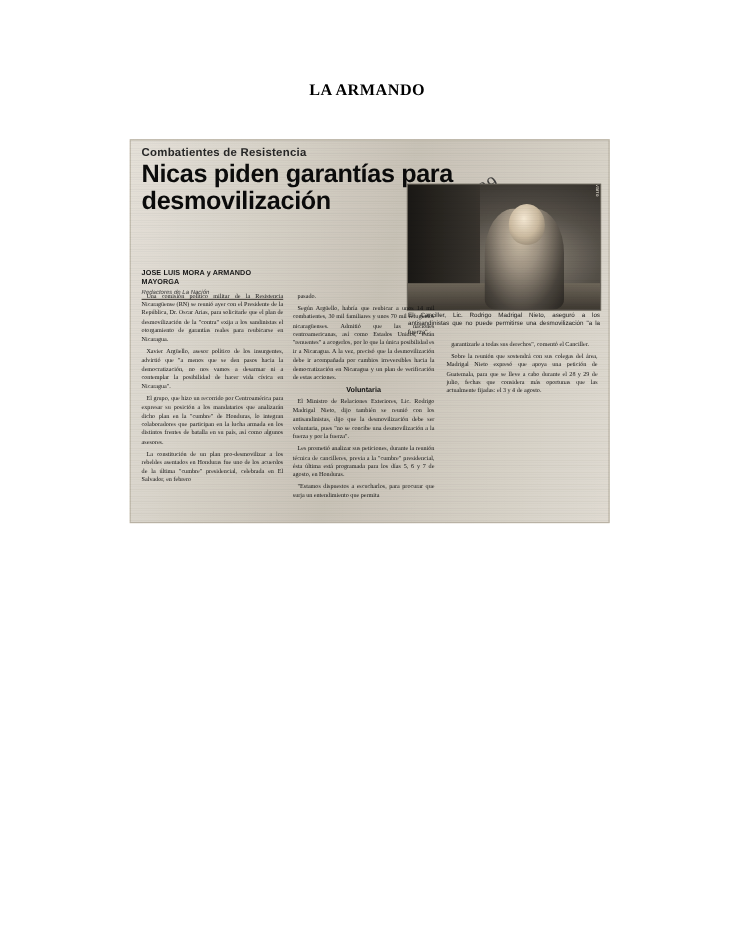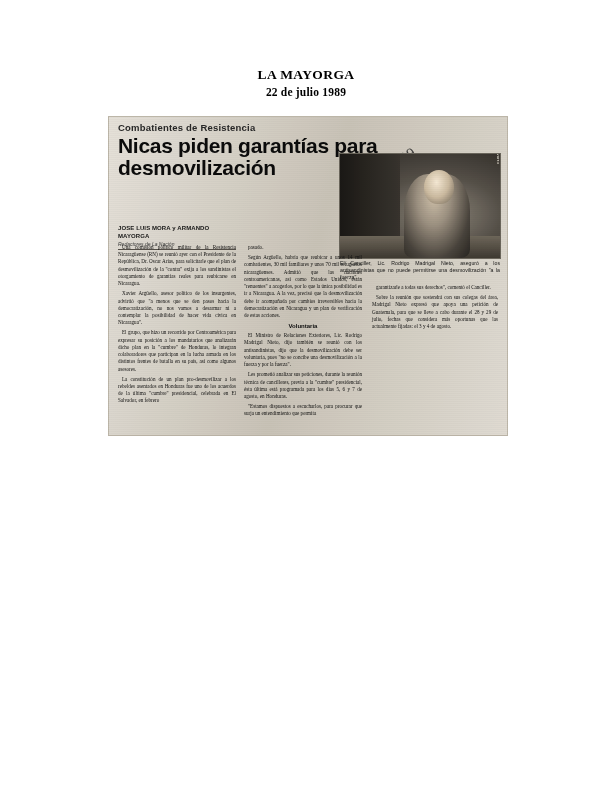--- a/index.html
+++ b/index.html
@@ -238,22 +238,21 @@
     background-image:
       repeating-linear-gradient(0deg, rgba(0,0,0,0.035) 0px, rgba(0,0,0,0) 1px, rgba(0,0,0,0) 2px),
       repeating-linear-gradient(90deg, rgba(255,255,255,0.03) 0px, rgba(0,0,0,0) 1px, rgba(0,0,0,0) 3px);
     mix-blend-mode: multiply;
   }
 </style>
 </head>
 <body>
 
 <div class="page-header">
-  <div class="masthead">LA MAYORGA</div>
-  <div class="pubdate">22 de julio 1989</div>
+  <div class="masthead">LA ARMANDO</div>
 </div>
 
 <div class="clipping">
 
   <div class="kicker">Combatientes de Resistencia</div>
   <div class="headline">Nicas piden garantías para desmovilización</div>
 
   <div class="handwriting">LN 22-7-89</div>
 
   <div class="photo-wrap">

